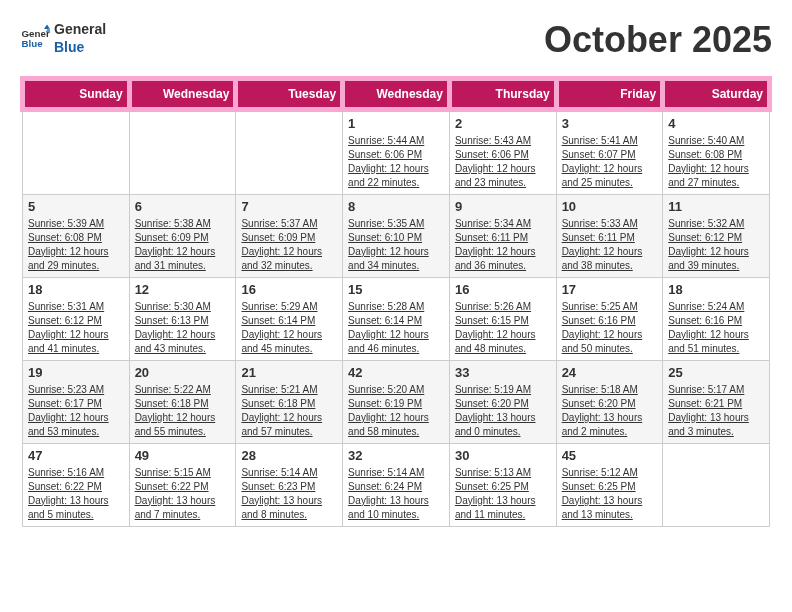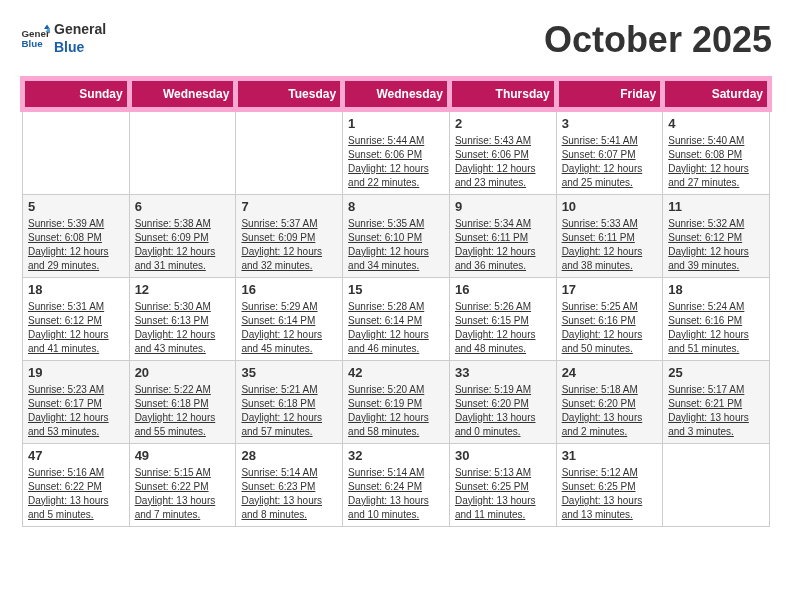--- a/index.html
+++ b/index.html
@@ -197,21 +197,21 @@
       <tr>
         <td>
           <div class="day-number">19</div>
           <div class="day-info">Sunrise: 5:23 AM<br>Sunset: 6:17 PM<br>Daylight: 12 hours<br>and 53 minutes.</div>
         </td>
         <td>
           <div class="day-number">20</div>
           <div class="day-info">Sunrise: 5:22 AM<br>Sunset: 6:18 PM<br>Daylight: 12 hours<br>and 55 minutes.</div>
         </td>
         <td>
-          <div class="day-number">35</div>
+          <div class="day-number">21</div>
           <div class="day-info">Sunrise: 5:21 AM<br>Sunset: 6:18 PM<br>Daylight: 12 hours<br>and 57 minutes.</div>
         </td>
         <td>
           <div class="day-number">42</div>
           <div class="day-info">Sunrise: 5:20 AM<br>Sunset: 6:19 PM<br>Daylight: 12 hours<br>and 58 minutes.</div>
         </td>
         <td>
           <div class="day-number">33</div>
           <div class="day-info">Sunrise: 5:19 AM<br>Sunset: 6:20 PM<br>Daylight: 13 hours<br>and 0 minutes.</div>
         </td>
@@ -239,19 +239,19 @@
         </td>
         <td>
           <div class="day-number">32</div>
           <div class="day-info">Sunrise: 5:14 AM<br>Sunset: 6:24 PM<br>Daylight: 13 hours<br>and 10 minutes.</div>
         </td>
         <td>
           <div class="day-number">30</div>
           <div class="day-info">Sunrise: 5:13 AM<br>Sunset: 6:25 PM<br>Daylight: 13 hours<br>and 11 minutes.</div>
         </td>
         <td>
-          <div class="day-number">31</div>
+          <div class="day-number">45</div>
           <div class="day-info">Sunrise: 5:12 AM<br>Sunset: 6:25 PM<br>Daylight: 13 hours<br>and 13 minutes.</div>
         </td>
         <td class="empty-cell"></td>
       </tr>
     </tbody>
 </table>
 
 </body></html>

